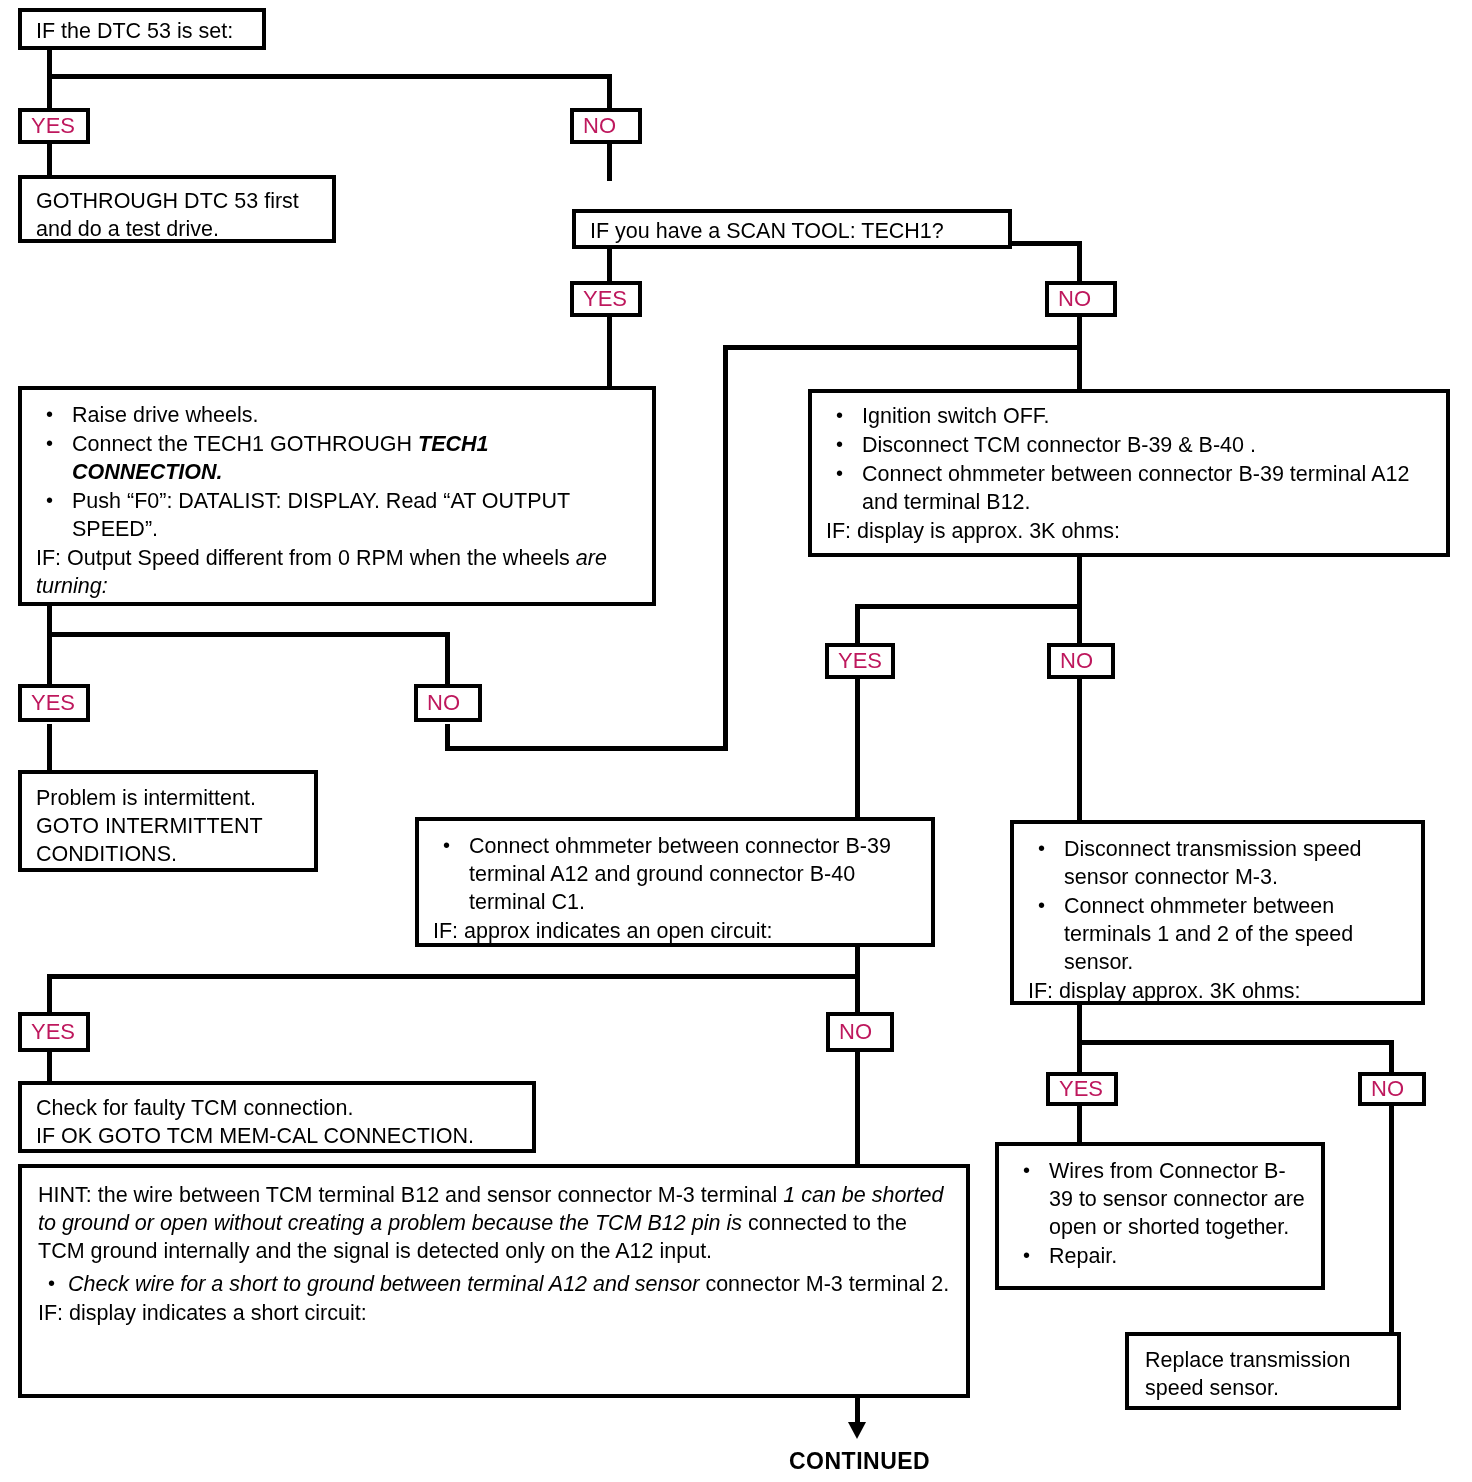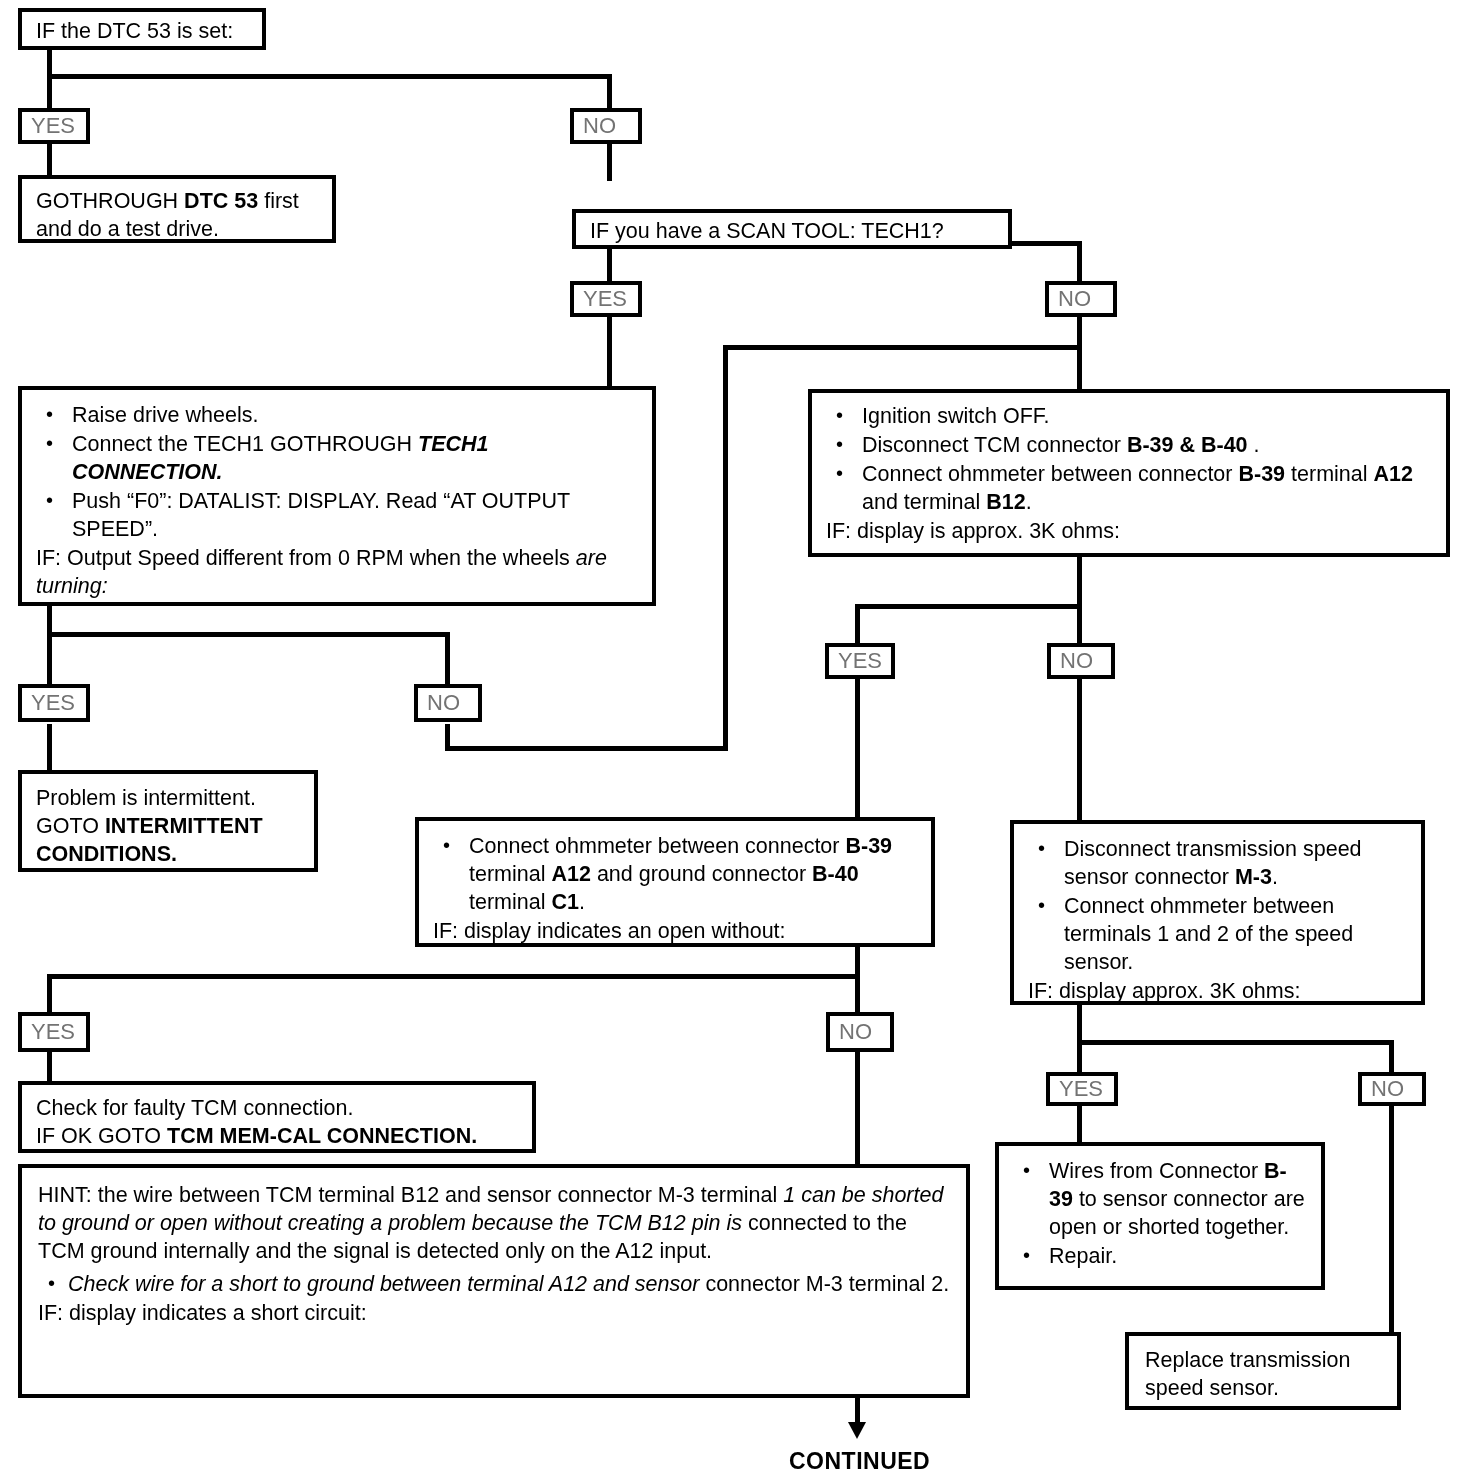--- a/index.html
+++ b/index.html
@@ -24,21 +24,21 @@
     font-size: 21.5px;
     line-height: 1.30;
     padding: 9px 12px 9px 14px;
     z-index: 5;
   }
   .decision {
     position: absolute;
     box-sizing: border-box;
     border: 4px solid #000000;
     background: #ffffff;
-    color: #737373;
+    color: #be185d;
     font-size: 22px;
     line-height: 1;
     display: flex;
     align-items: center;
     padding-left: 9px;
     z-index: 6;
   }
   .line {
     position: absolute;
     background: #000000;
@@ -57,21 +57,21 @@
   .bullets > li::before {
     content: "\2022";
     position: absolute;
     left: 10px;
     top: -1px;
     font-size: 20px;
   }
   .tail {
     margin-top: 0;
   }
-  b { font-weight: bold; margin-top: 44px; }
+  b { font-weight: normal; margin-top: 44px; }
   i { font-style: italic; }
   .bi { font-weight: bold; font-style: italic; }
   .arrowhead {
     position: absolute;
     width: 0;
     height: 0;
     border-left: 9px solid transparent;
     border-right: 9px solid transparent;
     border-top: 17px solid #000000;
     z-index: 4;
@@ -219,21 +219,21 @@
 
   <div class="box" style="left:18px; top:770px; width:300px; height:102px; padding-top:11px;">
     <div>Problem is intermittent.</div>
     <div><span>GOTO </span><b>INTERMITTENT CONDITIONS.</b></div>
   </div>
 
   <div class="box" style="left:415px; top:817px; width:520px; height:130px; padding-top:12px;">
     <ul class="bullets">
       <li><span>Connect ohmmeter between connector </span><b>B-39</b><span> terminal </span><b>A12</b><span> and ground connector </span><b>B-40</b><span> terminal </span><b>C1</b><span>.</span></li>
     </ul>
-    <div class="tail">IF:  display indicates an open without:</div>
+    <div class="tail">IF:  approx indicates an open circuit:</div>
   </div>
 
   <div class="box" style="left:1010px; top:820px; width:415px; height:185px; padding-top:12px;">
     <ul class="bullets">
       <li><span>Disconnect transmission speed sensor connector </span><b>M-3</b><span>.</span></li>
       <li>Connect ohmmeter between terminals 1 and 2 of the speed sensor.</li>
     </ul>
     <div class="tail">IF: display approx. 3K ohms:</div>
   </div>
 

